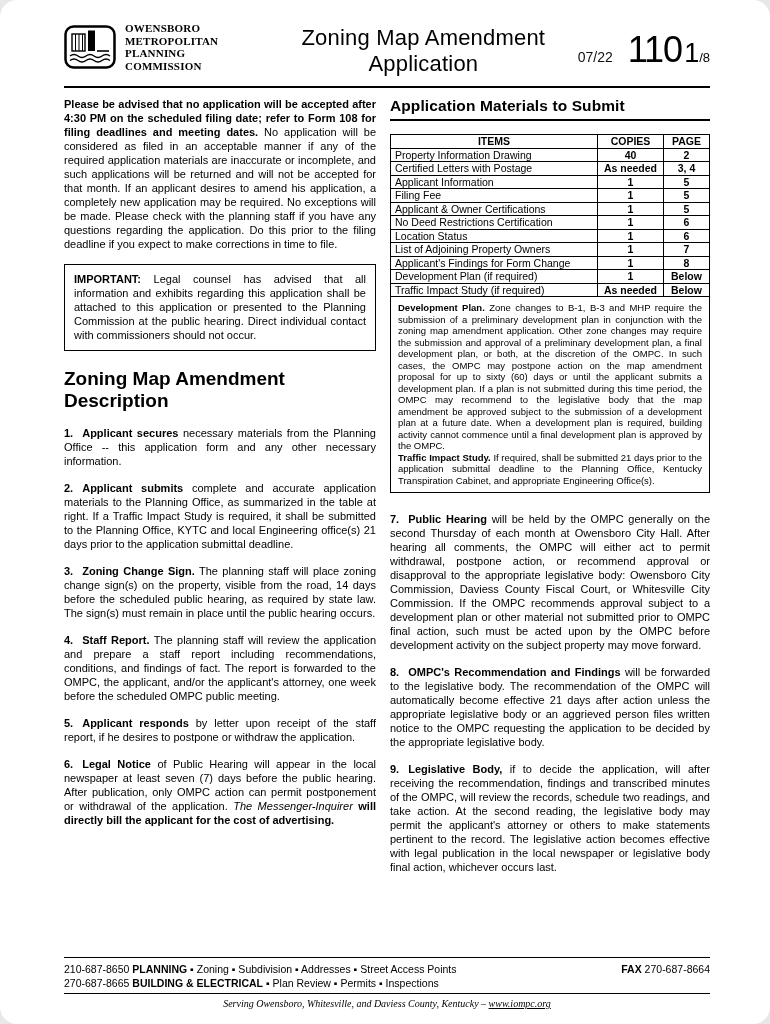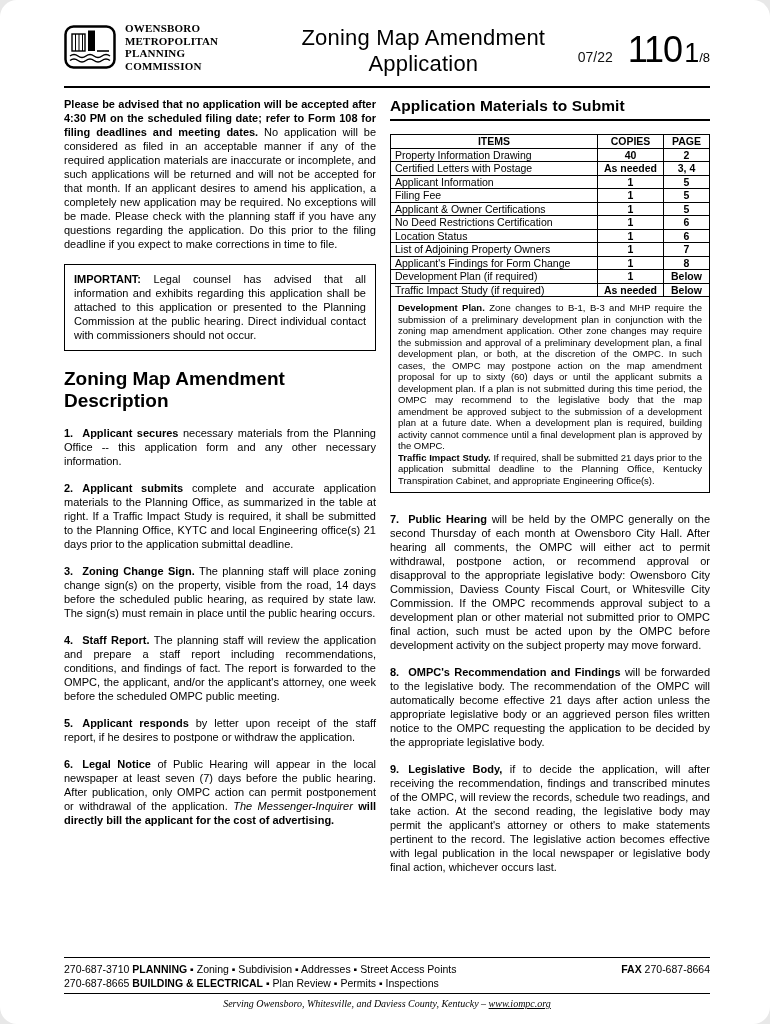--- a/index.html
+++ b/index.html
@@ -193,21 +193,21 @@
 
       <p class="para"><span class="num">8.</span><span class="b">OMPC's Recommendation and Findings</span><span> will be forwarded to the legislative body. The recommendation of the OMPC will automatically become effective 21 days after action unless the appropriate legislative body or an aggrieved person files written notice to the OMPC requesting the application to be decided by the appropriate legislative body.</span></p>
 
       <p class="para"><span class="num">9.</span><span class="b">Legislative Body,</span><span> if to decide the application, will after receiving the recommendation, findings and transcribed minutes of the OMPC, will review the records, schedule two readings, and take action. At the second reading, the legislative body may permit the applicant's attorney or others to make statements pertinent to the record. The legislative action becomes effective with legal publication in the local newspaper or legislative body final action, whichever occurs last.</span></p>
     </div>
   </div>
 
   <div class="ftr">
     <div class="ftr-top">
       <div class="ftr-row1">
-        <div class="ftr-line"><span>270-687-3710</span> <span class="b">PLANNING</span><span> ▪ Zoning ▪ Subdivision ▪ Addresses ▪ Street Access Points</span></div>
+        <div class="ftr-line"><span>210-687-8650</span> <span class="b">PLANNING</span><span> ▪ Zoning ▪ Subdivision ▪ Addresses ▪ Street Access Points</span></div>
         <div class="ftr-line"><span class="b">FAX</span> <span>270-687-8664</span></div>
       </div>
       <div class="ftr-line"><span>270-687-8665</span> <span class="b">BUILDING &amp; ELECTRICAL</span><span> ▪ Plan Review ▪ Permits ▪ Inspections</span></div>
     </div>
     <div class="tagline-wrap"><span>Serving Owensboro, Whitesville, and Daviess County, Kentucky – </span><a class="link">www.iompc.org</a></div>
   </div>
 
 </div>
 
 </body></html>

